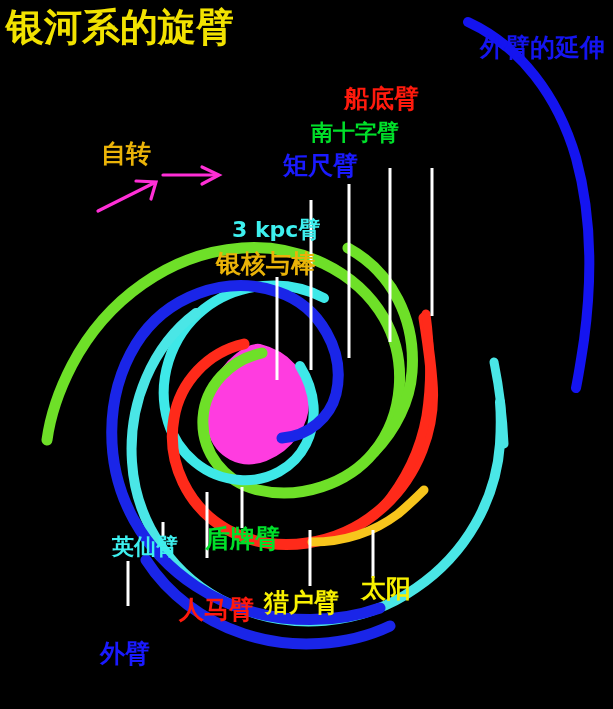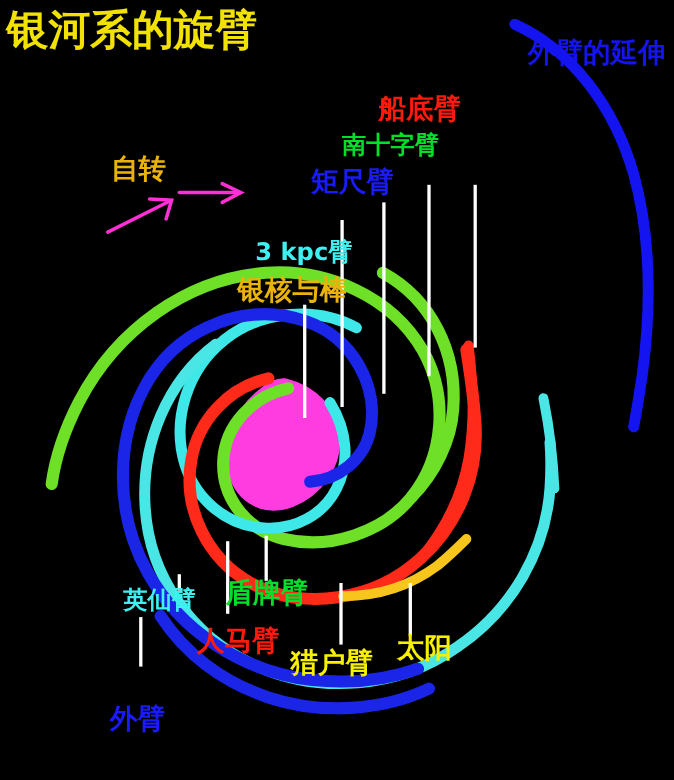--- a/index.html
+++ b/index.html
@@ -161,21 +161,21 @@
   <div class="lbl mid c-green" style="left:311px; top:122px;">南十字臂</div>
 
   <div class="lbl kpc c-cyan" style="left:232px; top:189px;margin-top:30px;">3  kpc臂</div>
 
   <div class="lbl big c-magenta" style="left:171px; top:251px;">银核与棒</div>
 
   <div class="lbl mid c-cyan" style="left:112px; top:536px;">英仙臂</div>
 
   <div class="lbl big c-green" style="left:205px; top:526px;">盾牌臂</div>
 
-  <div class="lbl big c-red" style="left:179px; top:570px;">人马臂</div>
+  <div class="lbl big c-red" style="left:179px; top:597px;">人马臂</div>
 
   <div class="lbl big c-yellow2" style="left:264px; top:590px;">猎户臂</div>
 
   <div class="lbl big c-yellow2" style="left:361px; top:576px;">太阳</div>
 
   <div class="lbl big c-bluearm" style="left:100px; top:613px;margin-top:28px;">外臂</div>
 
 </div>
 
 </body></html>

